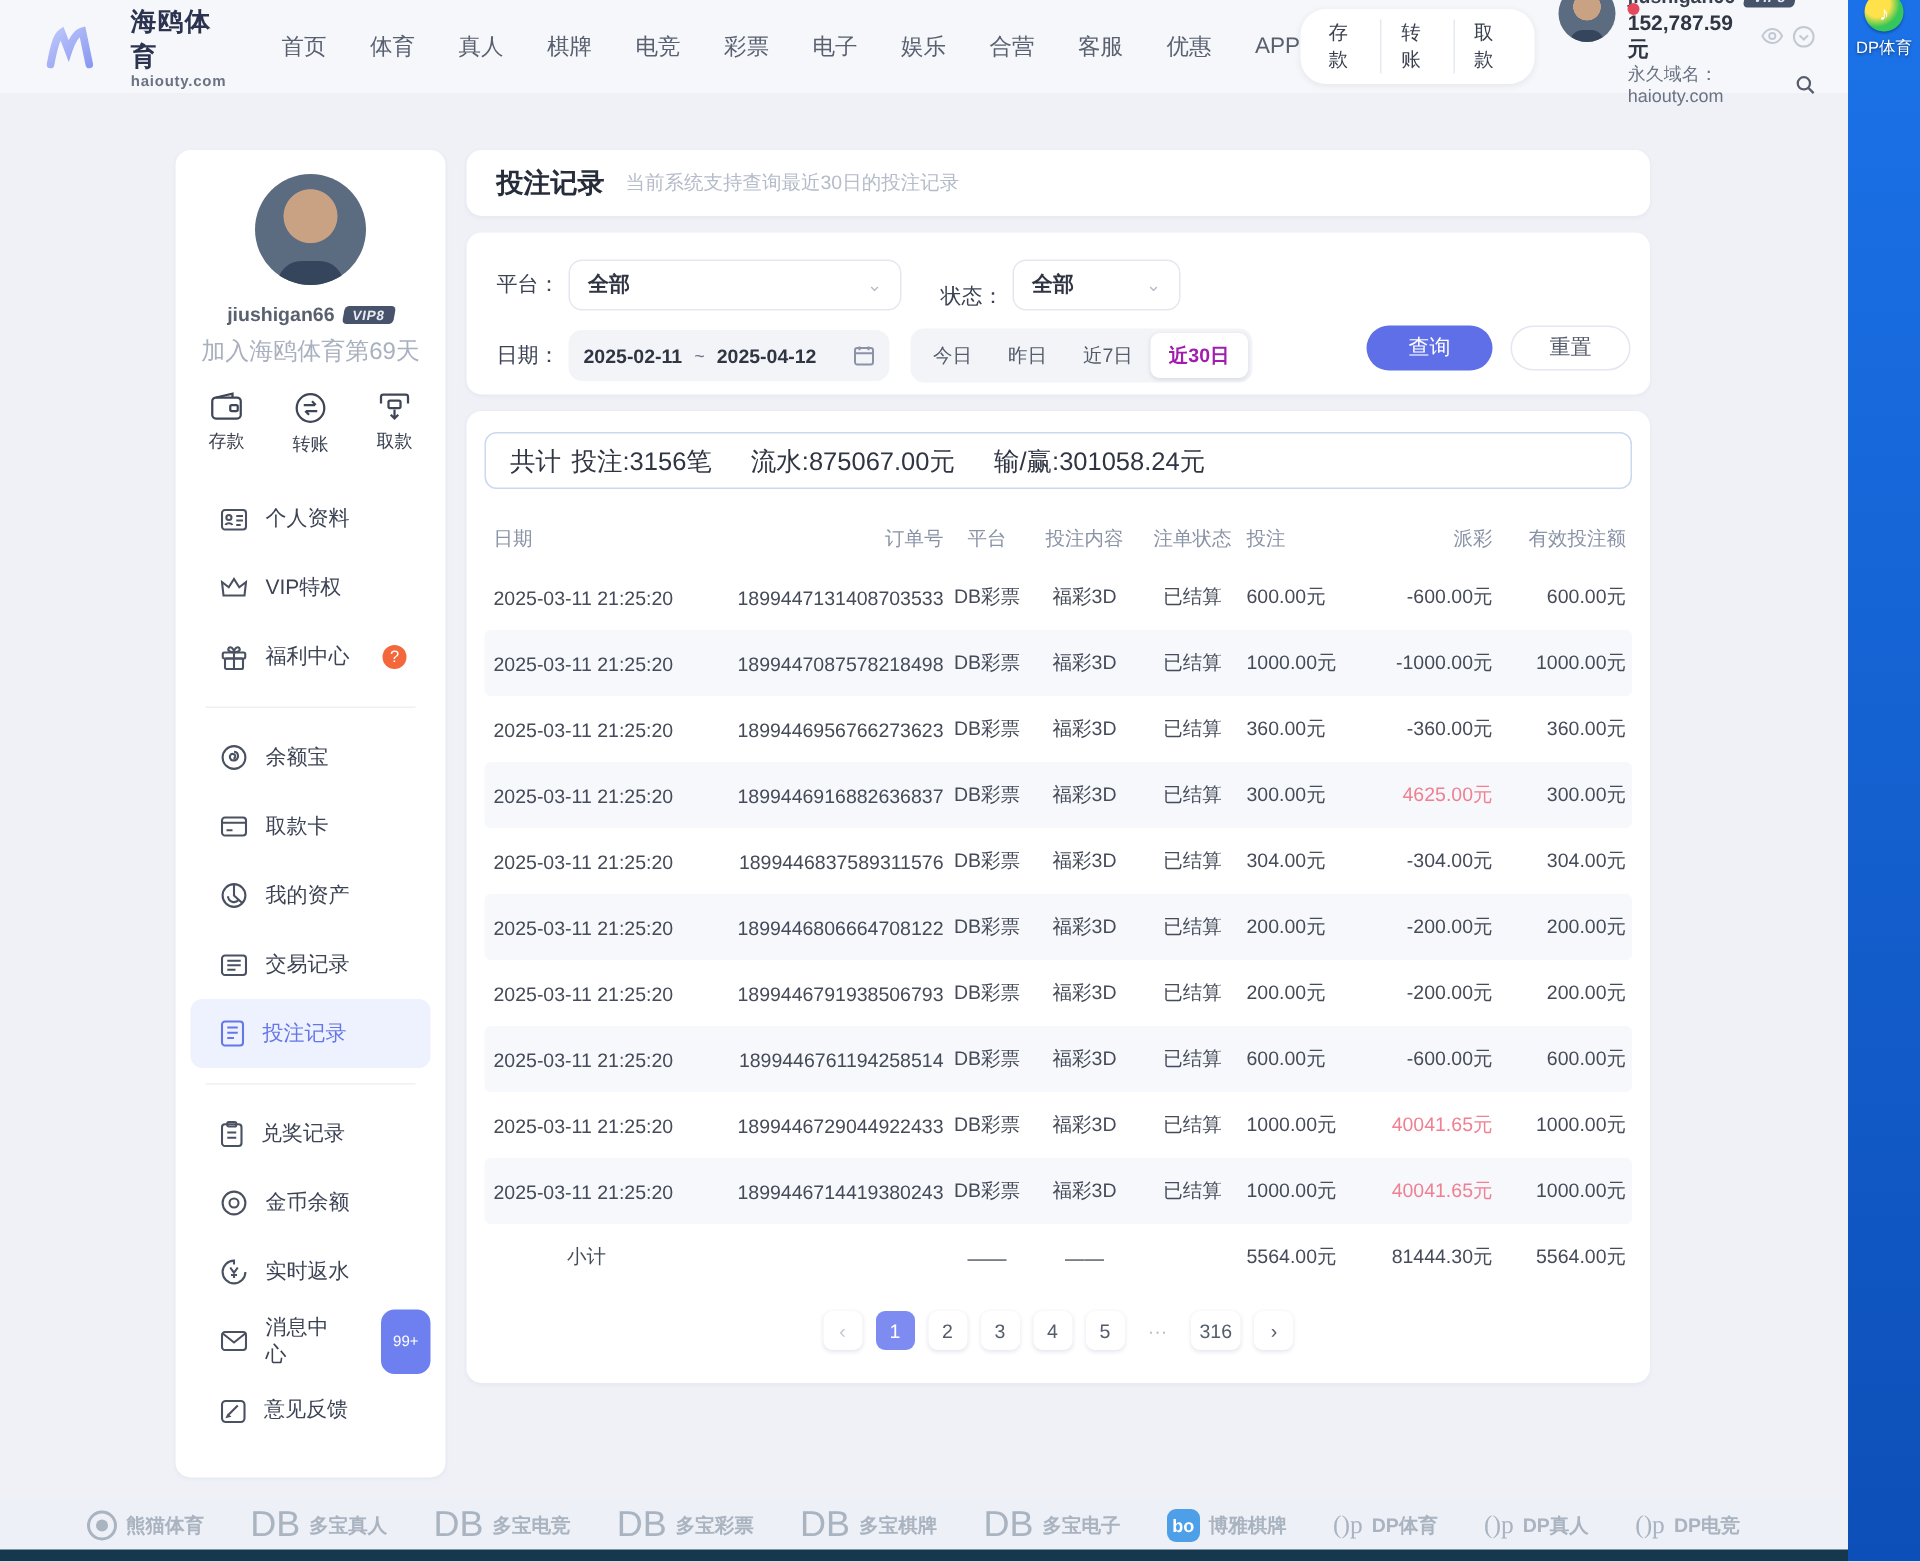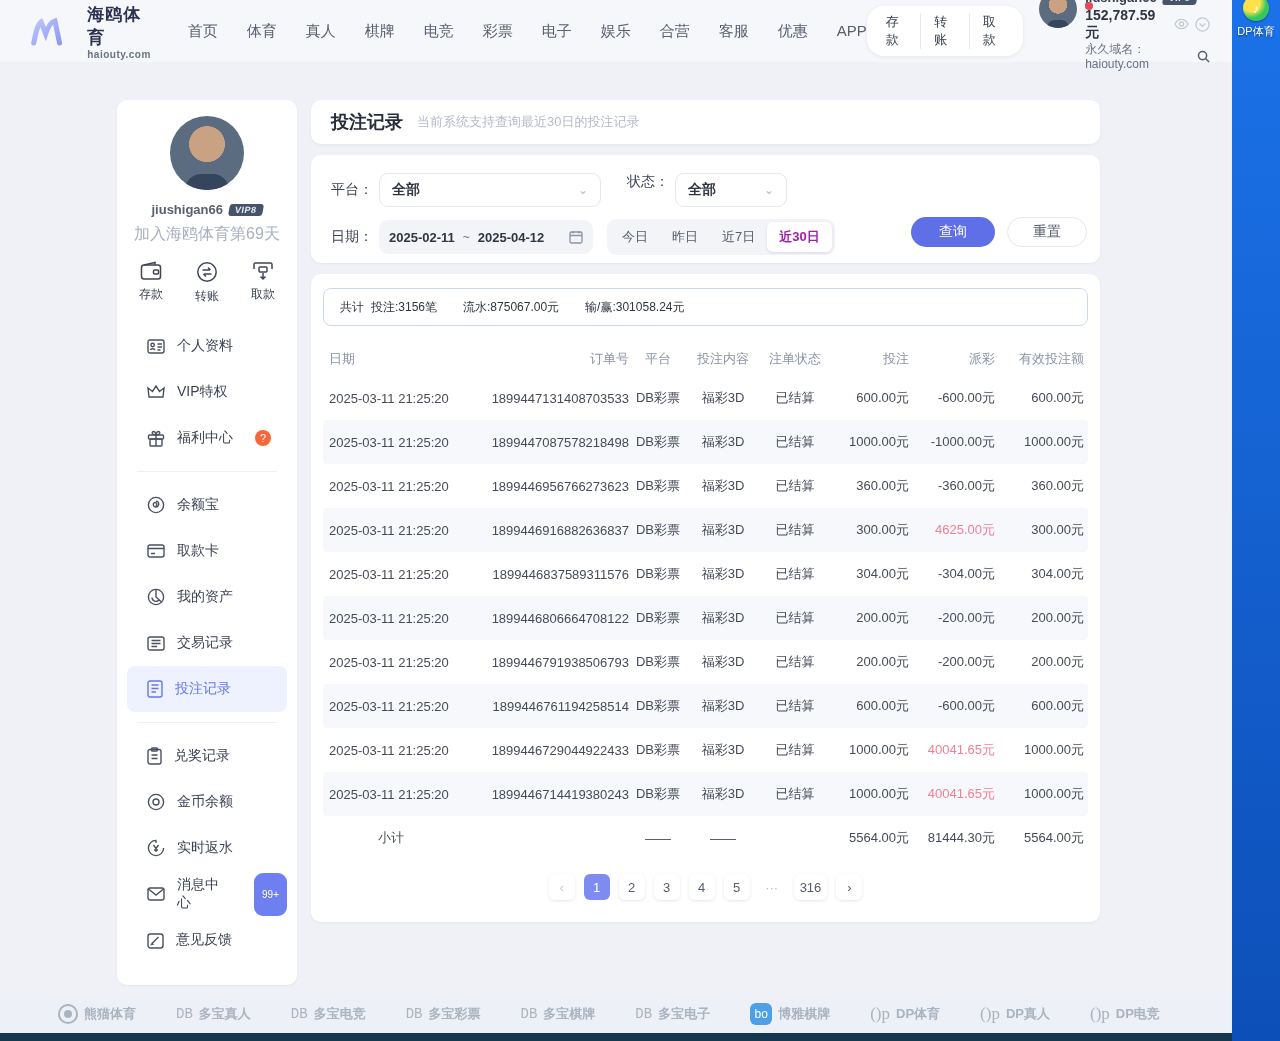--- a/index.html
+++ b/index.html
@@ -57,64 +57,64 @@
   .title-card{height:44px;display:flex;align-items:center;padding:0 20px}
   .page-title{font-size:18px;font-weight:bold;color:#262c3a}
   .page-subtitle{font-size:13px;color:#b4bbc9;margin-left:14px}
   .filter-card{margin-top:11px;height:108px;position:relative;padding:0 14px}
   .f-row1{position:absolute;left:20px;top:18px;display:flex;align-items:center}
   .f-label{font-size:14px;color:#3a4254}
   .select{display:flex;align-items:center;justify-content:space-between;width:222px;height:34px;border:1px solid #e4e7ef;border-radius:9px;padding:0 12px;margin-left:6px;cursor:pointer;background:#fff}
   .select.small{width:112px}
   .select .val{font-size:14px;font-weight:bold;color:#2f3542}
   .select .chev{color:#b6bdc9;font-size:12px}
-  .f-status{margin-left:26px;display:flex;align-items:flex-start}
+  .f-status{margin-left:26px;display:flex;align-items:flex-end}
   .f-row2{position:absolute;left:20px;top:64px;display:flex;align-items:center}
   .date-box{display:flex;align-items:center;width:214px;height:34px;background:#f3f4f8;border-radius:9px;margin-left:6px;padding:0 10px;cursor:pointer}
   .date-box .d{font-size:13px;font-weight:bold;color:#2f3542}
   .date-box .sep{font-size:12px;color:#6a7283;margin:0 8px}
   .date-box svg{margin-left:auto;color:#8a93a6}
   .ranges{display:flex;background:#f3f4f8;border-radius:9px;padding:3px;margin-left:14px}
   .range-btn{font-size:13px;color:#555c6a;padding:6px 12px;border-radius:6px;cursor:pointer;white-space:nowrap}
   .range-btn.active{background:#fff;color:#a21caf;font-weight:bold;box-shadow:0 1px 3px rgba(30,50,100,.12)}
   .f-actions{position:absolute;right:13px;top:62px;display:flex;gap:12px}
   .btn-search{width:84px;height:30px;border:none;border-radius:15px;background:#5f6fe8;color:#fff;font-size:14px;cursor:pointer}
   .btn-reset{width:80px;height:30px;border:1px solid #e4e7ef;border-radius:15px;background:#fff;color:#555c6a;font-size:14px;cursor:pointer}
   .results-card{margin-top:11px;padding:14px 12px 16px;min-height:648px}
-  .summary{border:1px solid #ccd7f0;border-radius:8px;height:38px;display:flex;align-items:center;padding:0 16px;font-size:12px;color:#2f3542}
+  .summary{border:1px solid #ccd7f0;border-radius:8px;height:38px;display:flex;align-items:center;padding:0 16px;font-size:17px;color:#2f3542}
   .summary .seg{margin-right:26px}
   .summary .pre{margin-right:7px}
   .thead{display:flex;align-items:center;height:34px;margin-top:16px;font-size:13px;color:#8a93a6}
   .t-row{display:flex;align-items:center;height:44px;font-size:13px;color:#454b58;border-radius:4px}
   .t-body div.t-row:nth-of-type(even){background:#f6f8fc}
   .c1{width:136px;text-align:left;padding-left:6px}
   .c2{width:170px;text-align:right}
   .c3{width:58px;text-align:center}
   .c4{width:72px;text-align:center}
   .c5{width:72px;text-align:center}
-  .c6{width:78px;text-align:right}
+  .c6{width:78px;}
   .c7{width:86px;text-align:right}
   .c8{width:89px;text-align:right}
   .red{color:#ef8193}
   .subtotal{display:flex;align-items:center;height:44px;font-size:13px;color:#454b58}
   .subtotal .c1{text-align:center;padding-left:0}
   .pagination{display:flex;align-items:center;justify-content:center;gap:9px;margin-top:14px}
   .pg{min-width:26px;height:26px;padding:0 6px;border-radius:6px;background:#fff;box-shadow:0 1px 3px rgba(30,50,100,.12);display:grid;place-items:center;font-size:13px;color:#555c6a;cursor:pointer}
   .pg.active{background:#7e8cf2;color:#fff;box-shadow:none}
   .pg.dots{background:transparent;box-shadow:none;color:#b6bdc9;cursor:default}
   .pg.prev{color:#c2c8d4}
   
   .footer{position:absolute;left:0;bottom:0;width:1232px;height:41px;background:#edf0f6}
   .partners{display:flex;align-items:center;justify-content:space-between;padding:3px 72px 0 58px}
   .partner{display:flex;align-items:center;gap:6px;color:#aab3c0}
   .p-name2{font-size:13px;font-weight:bold;color:#aab3c0}
   .mark{color:#aab3c0}
-  .mark.db{font-family:Liberation Mono, monospace;font-size:14px}
+  .mark.db{font-family:Liberation Sans, sans-serif;font-size:24px}
   .mark.dp{font-family:"Liberation Serif",serif;font-size:17px}
-  .mark.bo{width:22px;height:22px;border-radius:6px;background:#4d9fe8;color:#fff;font-weight:normal;font-size:12px;display:grid;place-items:center;font-family:"Liberation Sans",sans-serif}
+  .mark.bo{width:22px;height:22px;border-radius:6px;background:#4d9fe8;color:#fff;font-weight:bold;font-size:12px;display:grid;place-items:center;font-family:"Liberation Sans",sans-serif}
   .mark.panda{width:20px;height:20px;border:2px solid #aab3c0;border-radius:50%;position:relative}
   .mark.panda::after{content:"";position:absolute;left:4px;top:4px;width:8px;height:8px;border-radius:50%;background:#aab3c0}
   .footer::after{content:"";position:absolute;left:0;bottom:0;width:100%;height:8px;background:#16384e}
 </style>
 </head>
 <body>
 
 <div class="screen">
 
   <header class="navbar">

